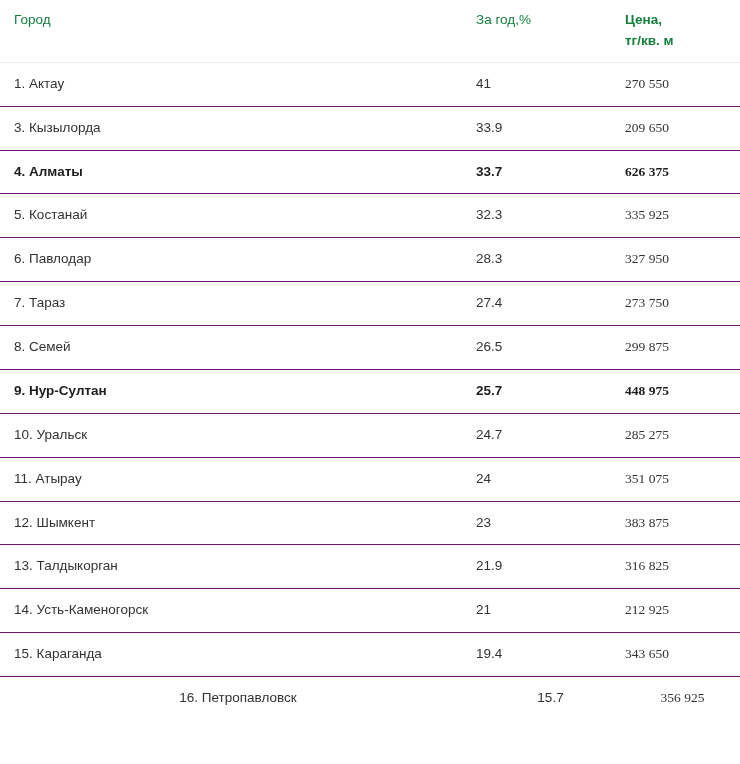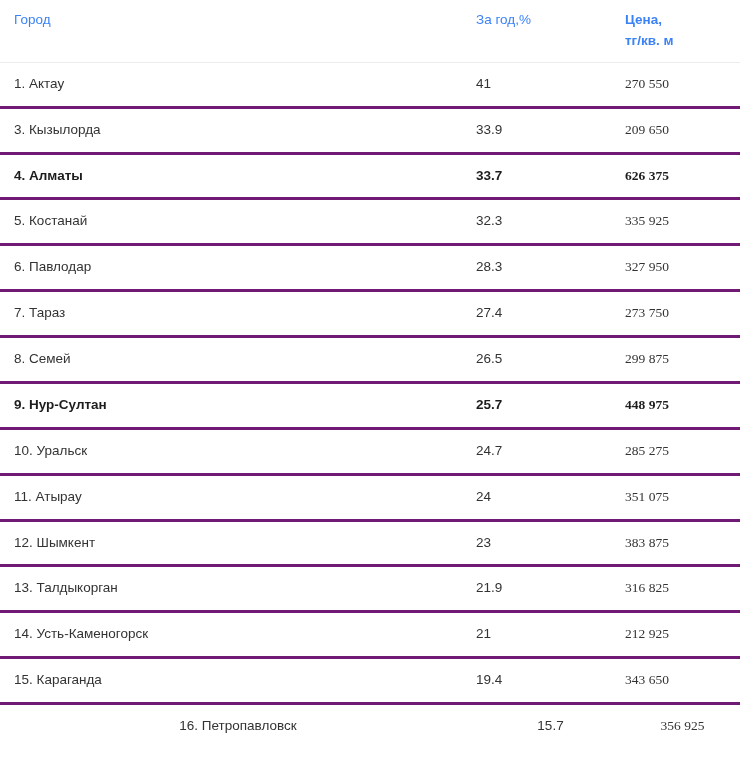--- a/index.html
+++ b/index.html
@@ -24,35 +24,35 @@
     table-layout: fixed;
     font-size: 13.5px;
   }
   table.data-table col.col-city   { width: 462px; }
   table.data-table col.col-year   { width: 163px; }
   table.data-table col.col-price  { width: 115px; }
 
   thead th {
     text-align: left;
     font-weight: normal;
-    color: #3b82f6;
+    color: #15803d;
     font-size: 13.5px;
     padding: 10px 0 10px 14px;
     vertical-align: top;
     line-height: 1.55;
     border-bottom: 1px solid #ececec;
     background: #ffffff;
   }
   thead th.th-price {
     padding-left: 0;
     font-weight: bold;
   }
   tbody td {
     padding: 13px 0 13px 14px;
-    border-bottom: 3px solid #701a75;
+    border-bottom: 1px solid #701a75;
     color: #333333;
     vertical-align: middle;
     line-height: 1.25;
     font-size: 13.5px;
     white-space: nowrap;
   }
   tbody td.td-price {
     padding-left: 0;
     font-family: Liberation Serif, serif;
   }

